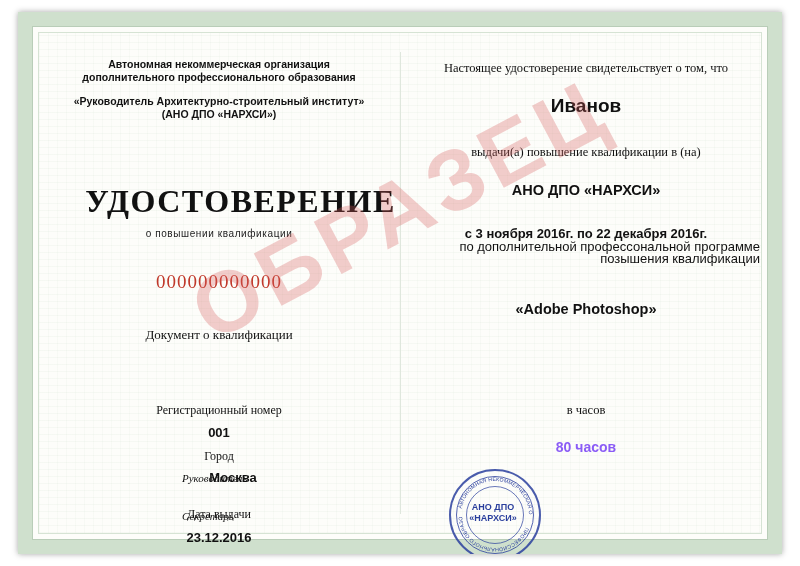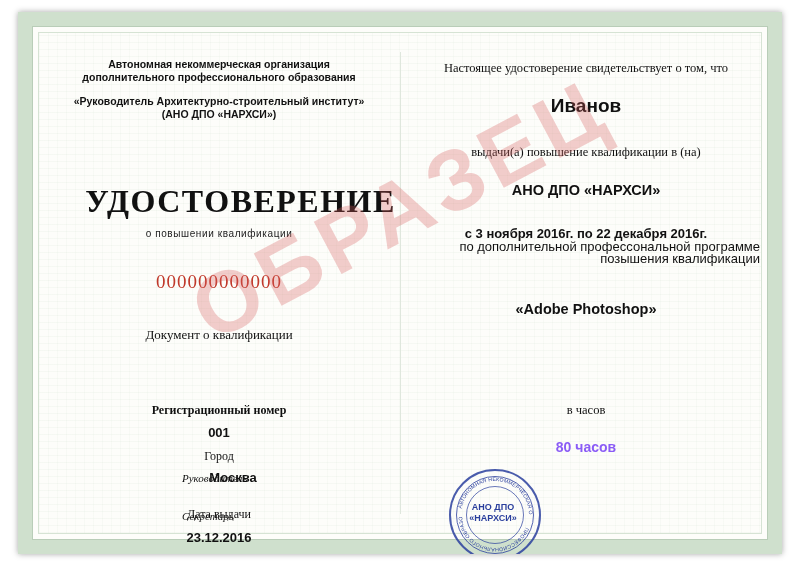--- a/index.html
+++ b/index.html
@@ -133,21 +133,20 @@
     font-family: "Liberation Serif", serif;
     font-size: 13px;
     color: #111;
   }
 
   .reg-label {
     margin-top: 60px;
     font-family: "Liberation Serif", serif;
     font-size: 12px;
     color: #111;
-    font-weight: bold;
   }
   .reg-value {
     margin-top: 7px;
     font-family: "Liberation Sans", sans-serif;
     font-weight: bold;
     font-size: 13px;
     color: #111;
   }
   .city-label {
     margin-top: 9px;

